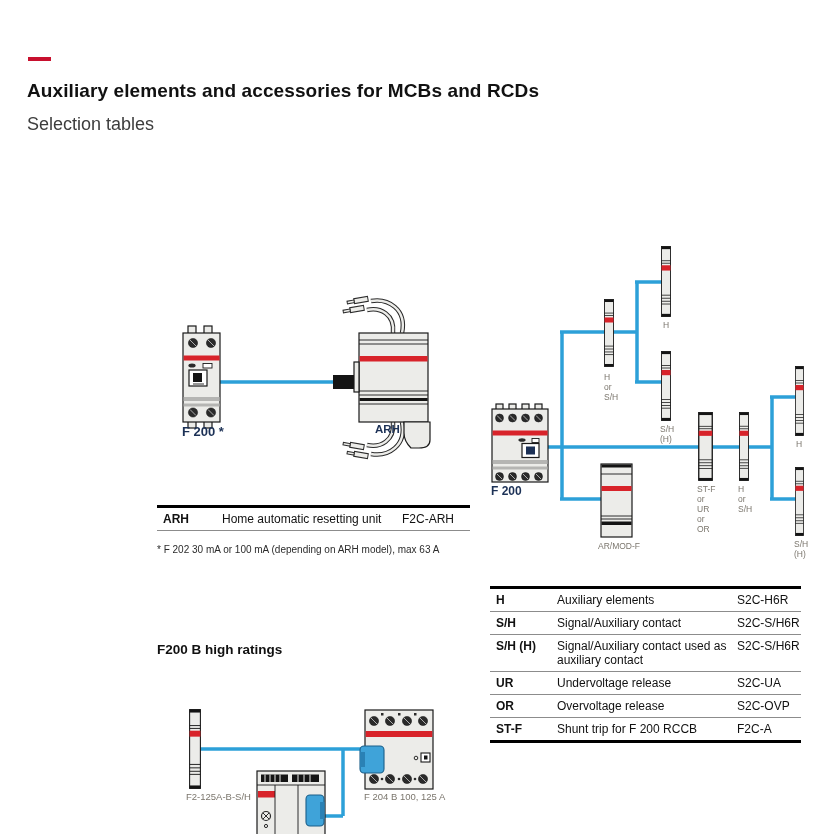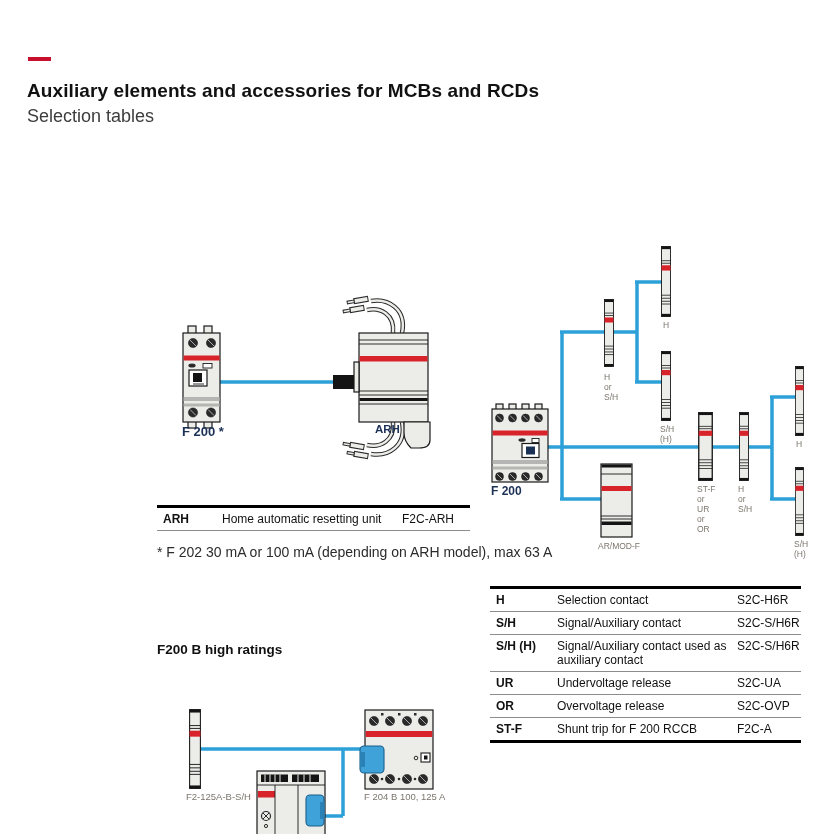--- a/index.html
+++ b/index.html
@@ -14,26 +14,26 @@
     --footer-gray:#d8d8d8;
   }
   *{margin:0;padding:0;box-sizing:border-box;}
   html,body{background:#fff;}
   .page{
     position:relative;width:834px;height:834px;background:#ffffff;overflow:hidden;
     font-family:"Liberation Sans",sans-serif;color:var(--ink);margin-top:44px;
   }
   .accent-dash{position:absolute;left:28px;top:13px;width:23px;height:4px;background:var(--abb-red);}
   .page-title{position:absolute;left:27px;top:36px;font-size:19px;font-weight:bold;letter-spacing:.1px;color:#111;}
-  .page-subtitle{position:absolute;left:27px;top:62px;font-size:18px;font-weight:normal;color:#3d3d3d;}
+  .page-subtitle{position:absolute;left:27px;top:70px;font-size:18px;font-weight:normal;color:#3d3d3d;}
   .section-heading{position:absolute;font-size:13.5px;font-weight:bold;color:#111;line-height:17px;}
   .h-left{left:157px;top:143px;width:320px;}
   .h-right{left:490px;top:144px;width:335px;}
   .h-ratings{left:157px;top:597px;width:300px;}
-  .footnote{position:absolute;left:157px;top:500px;font-size:14px;color:#2b2b2b;}
+  .footnote{position:absolute;left:157px;top:500px;font-size:10px;color:#2b2b2b;}
   .tbl{position:absolute;border-top:3px solid #000;font-size:12px;color:#111;}
   .tbl-left{left:157px;top:461px;width:313px;}
   .tbl-right{left:490px;top:542px;width:311px;}
   .trow{display:flex;align-items:flex-start;border-bottom:1px solid #8c8c8c;padding:4px 0 4px 0;line-height:14px;}
   .tbl-right .trow:last-child{border-bottom:3px solid #000;}
   .c-code{font-weight:bold;padding-left:6px;}
   .tbl-left .c-code{width:65px;}
   .tbl-left .c-desc{width:180px;}
   .tbl-right .c-code{width:67px;}
   .tbl-right .c-desc{width:180px;}
@@ -247,21 +247,21 @@
       <text x="316" y="213">H</text>
       <text x="314" y="313">S/H</text>
       <text x="314" y="323">(H)</text>
       <text x="118" y="315">AR/MOD-F</text>
     </g>
   </svg>
 
   <div class="tbl tbl-right">
     <div class="trow">
       <div class="c-code">H</div>
-      <div class="c-desc">Selection contact</div>
+      <div class="c-desc">Auxiliary elements</div>
       <div class="c-ord">S2C-H6R</div>
     </div>
     <div class="trow">
       <div class="c-code">S/H</div>
       <div class="c-desc">Signal/Auxiliary contact</div>
       <div class="c-ord">S2C-S/H6R</div>
     </div>
     <div class="trow">
       <div class="c-code">S/H (H)</div>
       <div class="c-desc">Signal/Auxiliary contact used as auxiliary contact</div>

